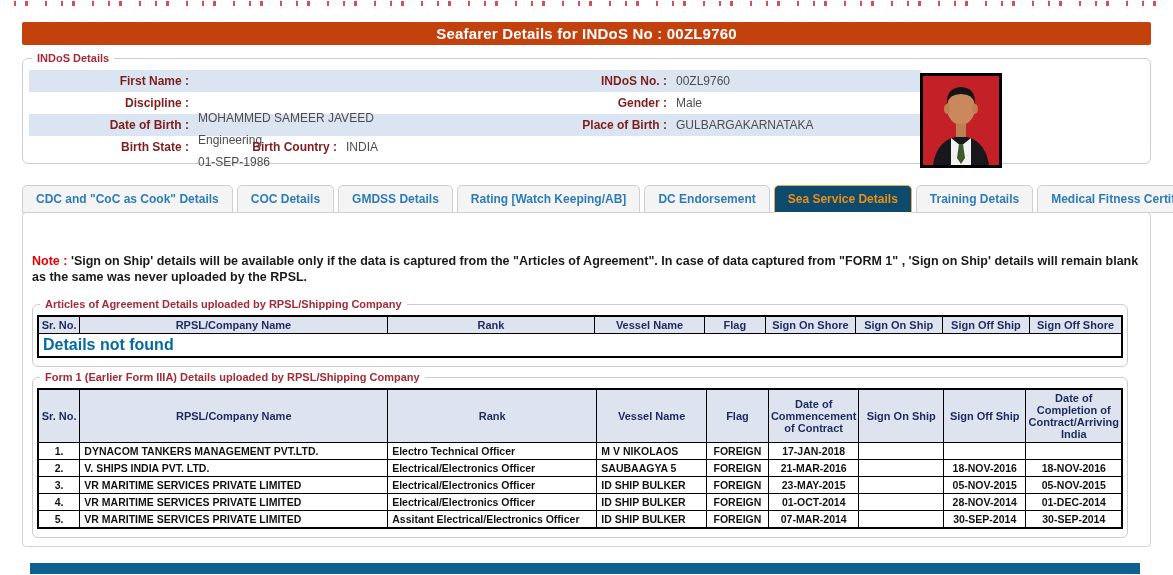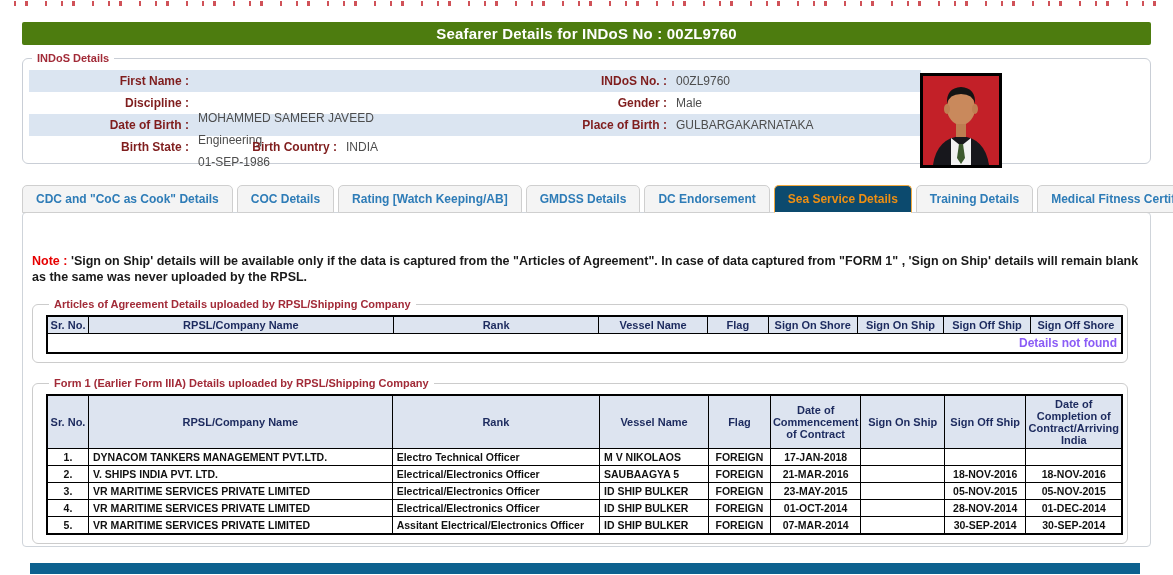--- a/index.html
+++ b/index.html
@@ -8,21 +8,21 @@
 
   
   .marquee-strip{
     height:5px; margin:1px 14px 0 14px;
     background:
       repeating-linear-gradient(90deg, #c8333b 0 2px, transparent 2px 11px, #c8333b 11px 14px, transparent 14px 31px, #c8333b 31px 33px, transparent 33px 47px);
     opacity:.85;
   }
 
   .title-bar{
-    margin:16px 22px 7px 22px; height:23px; background:#4d7c0f; color:#fff;
+    margin:16px 22px 7px 22px; height:23px; background:#c2410c; color:#fff;
     font-weight:bold; font-size:15px; line-height:23px; text-align:center;
     border-radius:2px; letter-spacing:.2px;
   }
 
   fieldset{ border:1px solid #c9ced6; border-radius:6px; }
   legend{ color:#a22b38; font-weight:bold; font-size:11px; padding:0 5px; margin-left:3px; }
 
   .indos-fieldset{ position:relative; margin:0 22px; padding:6px 6px 14px 6px; height:112px; }
   .indos-grid{ width:892px; }
   .indos-row{ display:flex; height:22px; line-height:22px; font-size:12px; }
@@ -46,28 +46,28 @@
   .tab.active{ background:#0c4a6e; border-color:#f2a93e; border-bottom-color:#fff; color:#ee8f13; }
 
   .panel{
     margin:0 22px; border:1px solid #cfd4da; border-radius:4px; background:#fff;
     padding:40px 4px 15px 7px; height:335px; position:relative; z-index:1;
   }
 
   .note{ margin:0 2px 13px 2px; font-size:12.5px; font-weight:bold; color:#1a1a1a; line-height:16px; max-width:1128px; }
   .note-prefix{ color:#e60000; }
 
-  .tbl-fieldset{ border:1px solid #ccc; border-radius:6px; margin:0 18px 14px 2px; padding:5px 4px 8px 13px; }
+  .tbl-fieldset{ border:1px solid #ccc; border-radius:6px; margin:0 18px 4px 2px; padding:5px 4px 8px 4px; }
   table{ border-collapse:collapse; border:2px solid #000; table-layout:fixed; }
   th,td{ border:1px solid #000; overflow:hidden; }
   th{ background:#dde4f0; color:#1c2a5e; font-weight:bold; font-size:11px; text-align:center; padding:2px 2px; }
   td{ font-weight:bold; color:#111; font-size:10.5px; padding:2px 4px; height:17px; }
   td.left{ text-align:left; }
   td.ctr{ text-align:center; }
-  .not-found{ color:#8b5cf6; text-align:right; font-size:12px; height:16px; }
+  .not-found{ color:#0369a1; text-align:left; font-size:16px; height:16px; }
 
   .footer-bar{ margin:16px 33px 0 30px; height:11px; background:#0d618f; }
 </style>
 </head>
 <body>
 
 <div>
 
   <div class="marquee-strip"></div>
 
@@ -114,22 +114,22 @@
         <ellipse cx="24" cy="33" rx="3" ry="5" fill="#c07f52"></ellipse>
         <ellipse cx="52" cy="33" rx="3" ry="5" fill="#c07f52"></ellipse>
         <rect x="33" y="48" width="10" height="13" fill="#bd7e51"></rect>
       </svg>
     </div>
   </fieldset>
 
   <div class="tabs">
     <div class="tab">CDC and "CoC as Cook" Details</div>
     <div class="tab">COC Details</div>
+    <div class="tab">GMDSS Details</div>
     <div class="tab">Rating [Watch Keeping/AB]</div>
-    <div class="tab">GMDSS Details</div>
     <div class="tab">DC Endorsement</div>
     <div class="tab active">Sea Service Details</div>
     <div class="tab">Training Details</div>
     <div class="tab">Medical Fitness Certificate</div>
   </div>
 
   <div class="panel">
 
     <p class="note">
       <span class="note-prefix">Note :</span>

